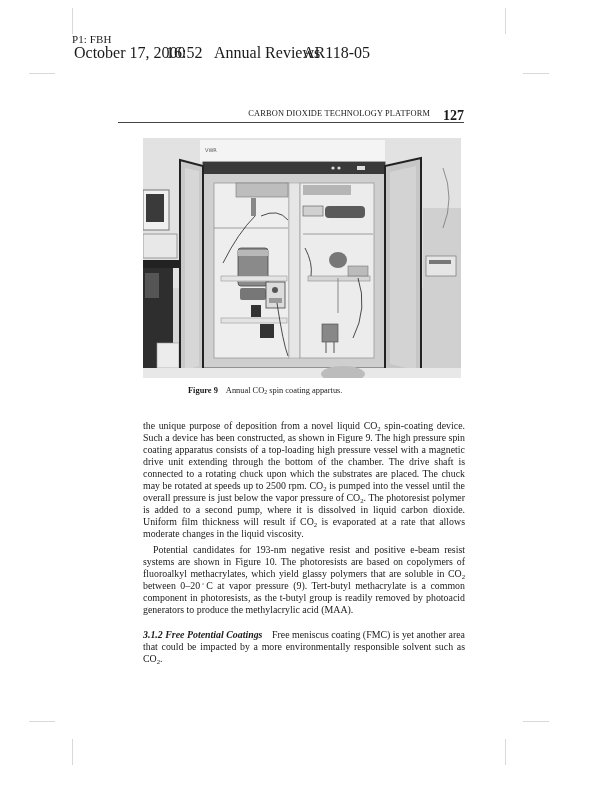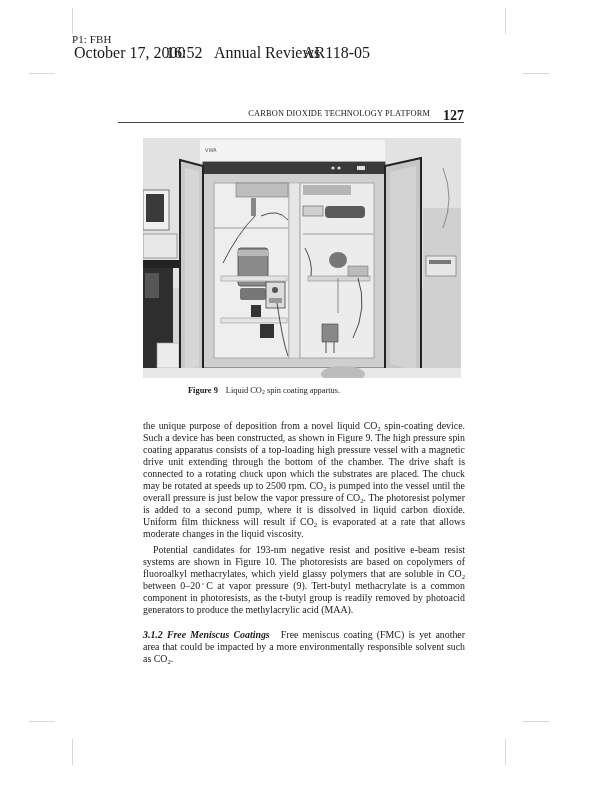--- a/index.html
+++ b/index.html
@@ -131,20 +131,20 @@
     <rect x="283" y="118" width="30" height="20" fill="#e6e6e6" stroke="#666" stroke-width="0.6"></rect>
     <rect x="286" y="122" width="22" height="4" fill="#777"></rect>
     <path d="M300 30 Q 312 60 300 90" stroke="#777" stroke-width="0.8" fill="none"></path>
 
     <rect x="0" y="230" width="318" height="10" fill="#e8e8e8"></rect>
     <ellipse cx="200" cy="236" rx="22" ry="8" fill="#bcbcbc"></ellipse>
   </svg>
 </div>
 
 <div class="caption">
-  <span class="fig-label">Figure 9</span><span>Liquid CO</span><sub>2</sub><span> spin coating appartus.</span>
+  <span class="fig-label">Figure 9</span><span>Annual CO</span><sub>2</sub><span> spin coating appartus.</span>
 </div>
 
 <div class="body-text para1"><span>the unique purpose of deposition from a novel liquid CO</span><sub>2</sub><span> spin-coating device. Such a device has been constructed, as shown in Figure 9. The high pressure spin coating apparatus consists of a top-loading high pressure vessel with a magnetic drive unit extending through the bottom of the chamber. The drive shaft is connected to a rotating chuck upon which the substrates are placed. The chuck may be rotated at speeds up to 2500 rpm. CO</span><sub>2</sub><span> is pumped into the vessel until the overall pressure is just below the vapor pressure of CO</span><sub>2</sub><span>. The photoresist polymer is added to a second pump, where it is dissolved in liquid carbon dioxide. Uniform film thickness will result if CO</span><sub>2</sub><span> is evaporated at a rate that allows moderate changes in the liquid viscosity.</span></div>
 
 <div class="body-text para2"><span>Potential candidates for 193-nm negative resist and positive e-beam resist systems are shown in Figure 10. The photoresists are based on copolymers of fluoroalkyl methacrylates, which yield glassy polymers that are soluble in CO</span><sub>2</sub><span> between 0–20</span><sup>◦</sup><span>C at vapor pressure (9). Tert-butyl methacrylate is a common component in photoresists, as the t-butyl group is readily removed by photoacid generators to produce the methylacrylic acid (MAA).</span></div>
 
-<div class="body-text para3"><span class="section-head">3.1.2 Free Meniscus Coatings</span> <span>Free meniscus coating (FMC) is yet another area that could be impacted by a more environmentally responsible solvent such as CO</span><sub>2</sub><span>.</span></div>
+<div class="body-text para3"><span class="section-head">3.1.2 Free Potential Coatings</span> <span>Free meniscus coating (FMC) is yet another area that could be impacted by a more environmentally responsible solvent such as CO</span><sub>2</sub><span>.</span></div>
 
 </body></html>

